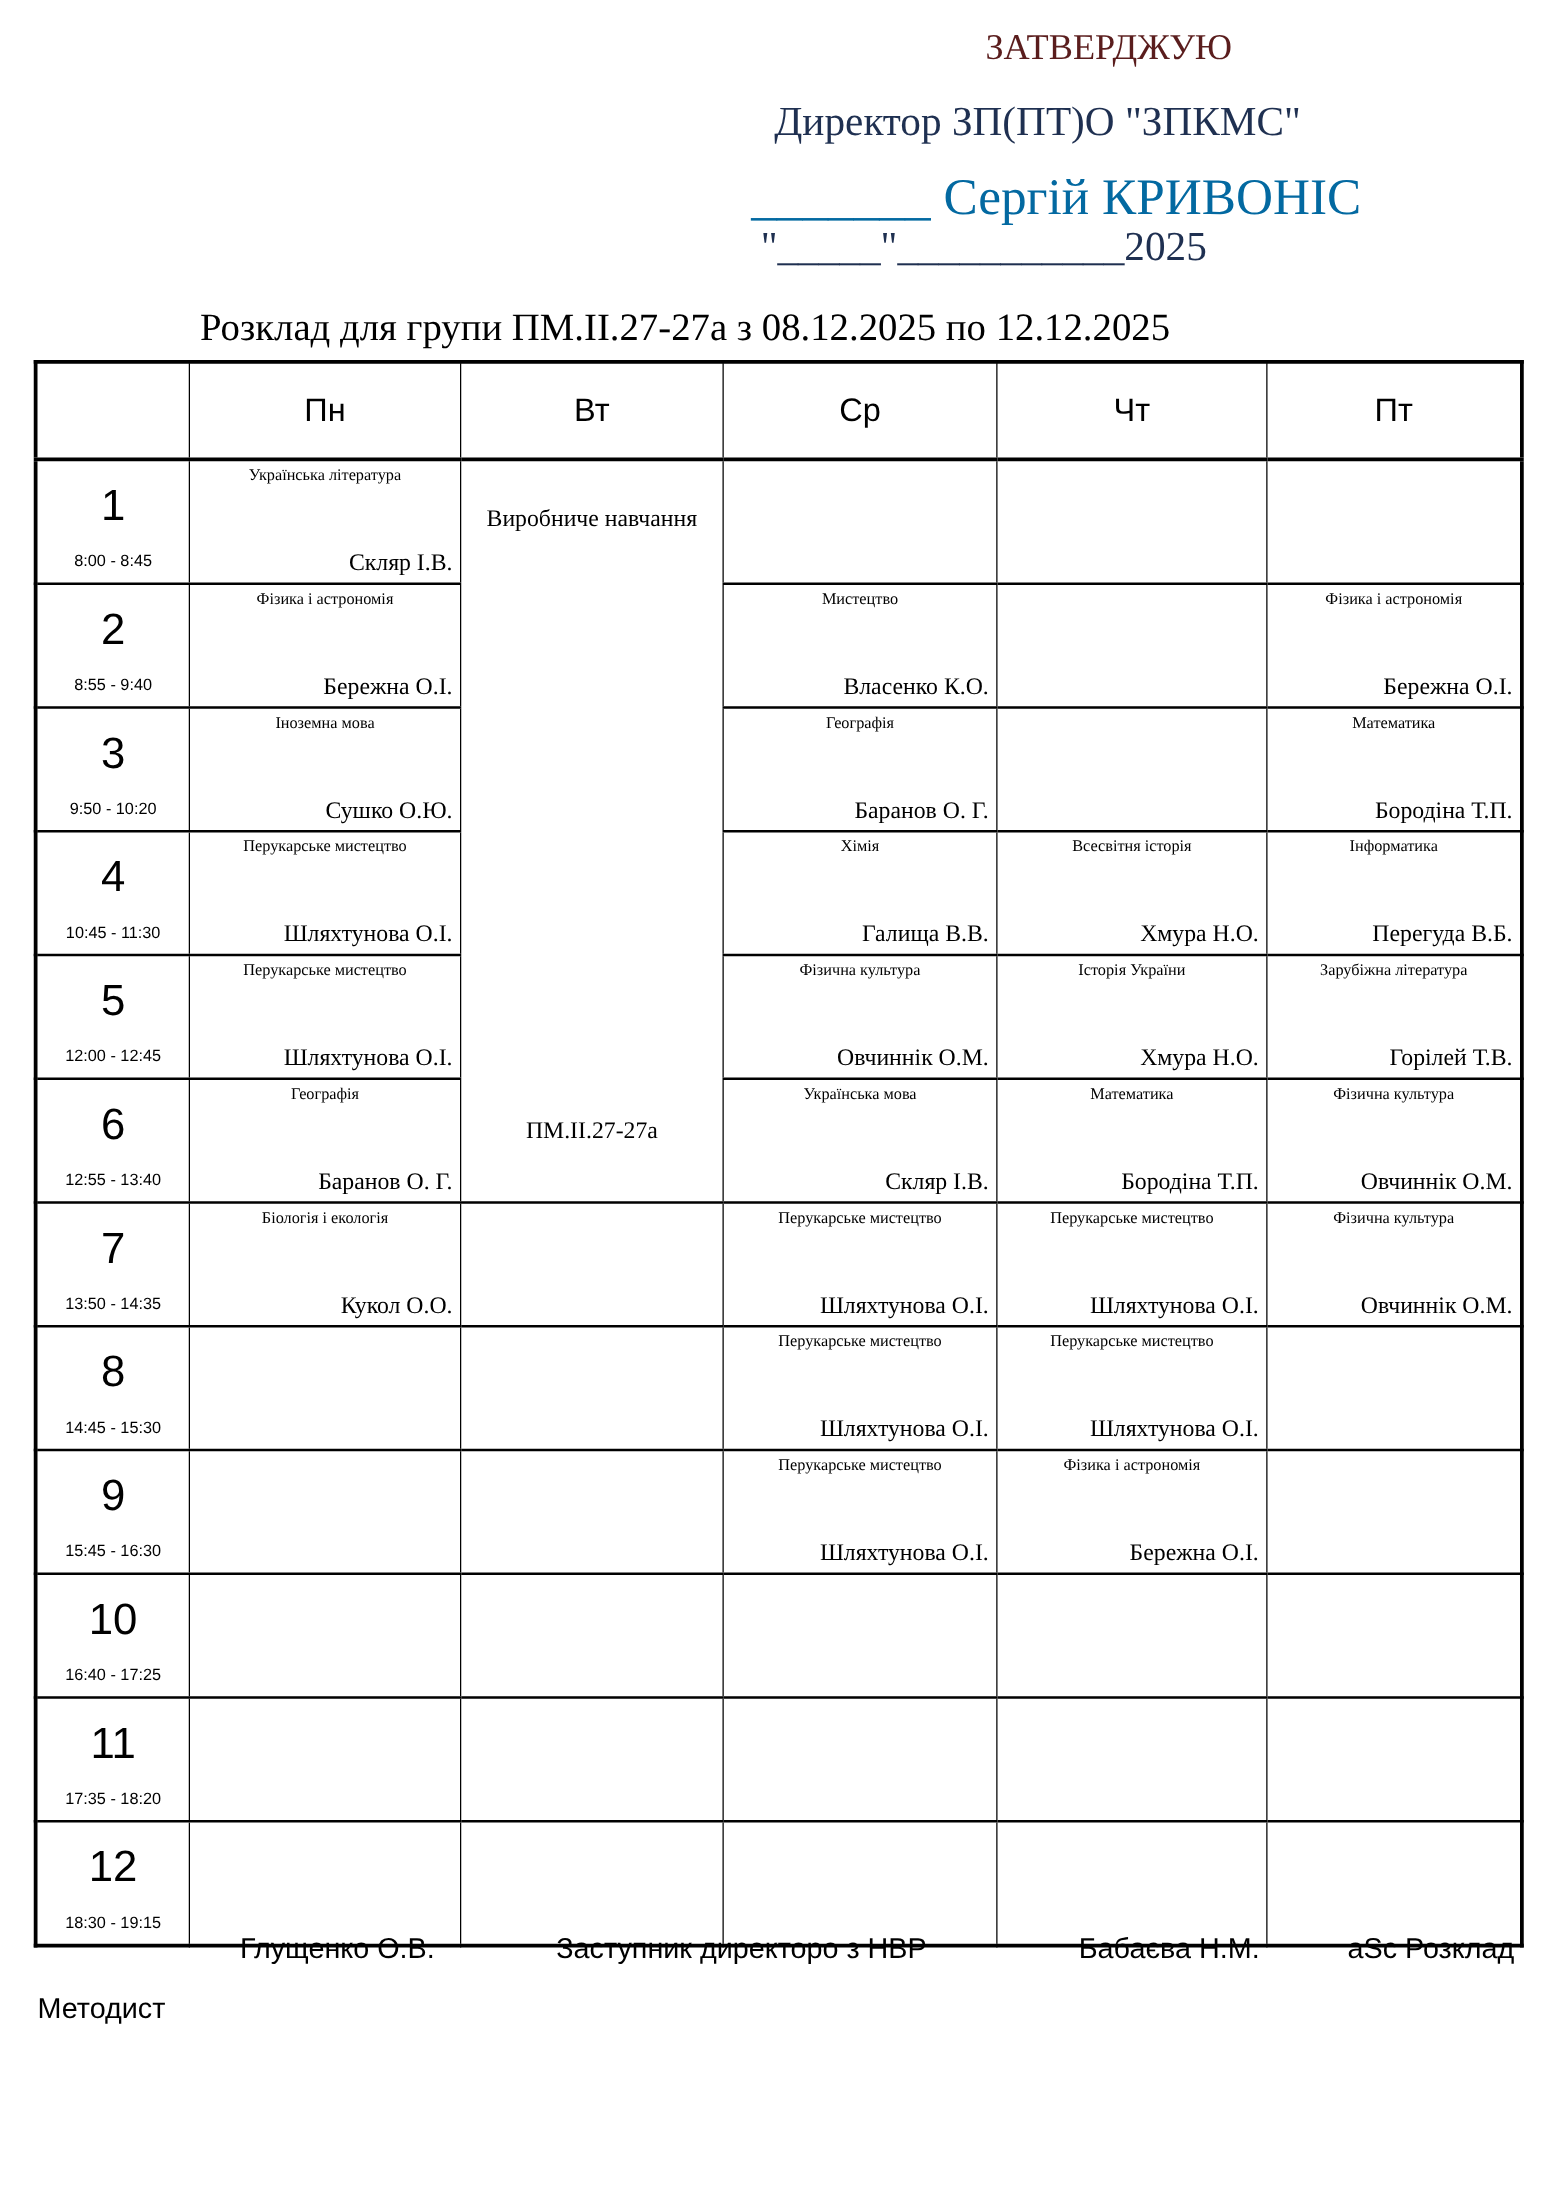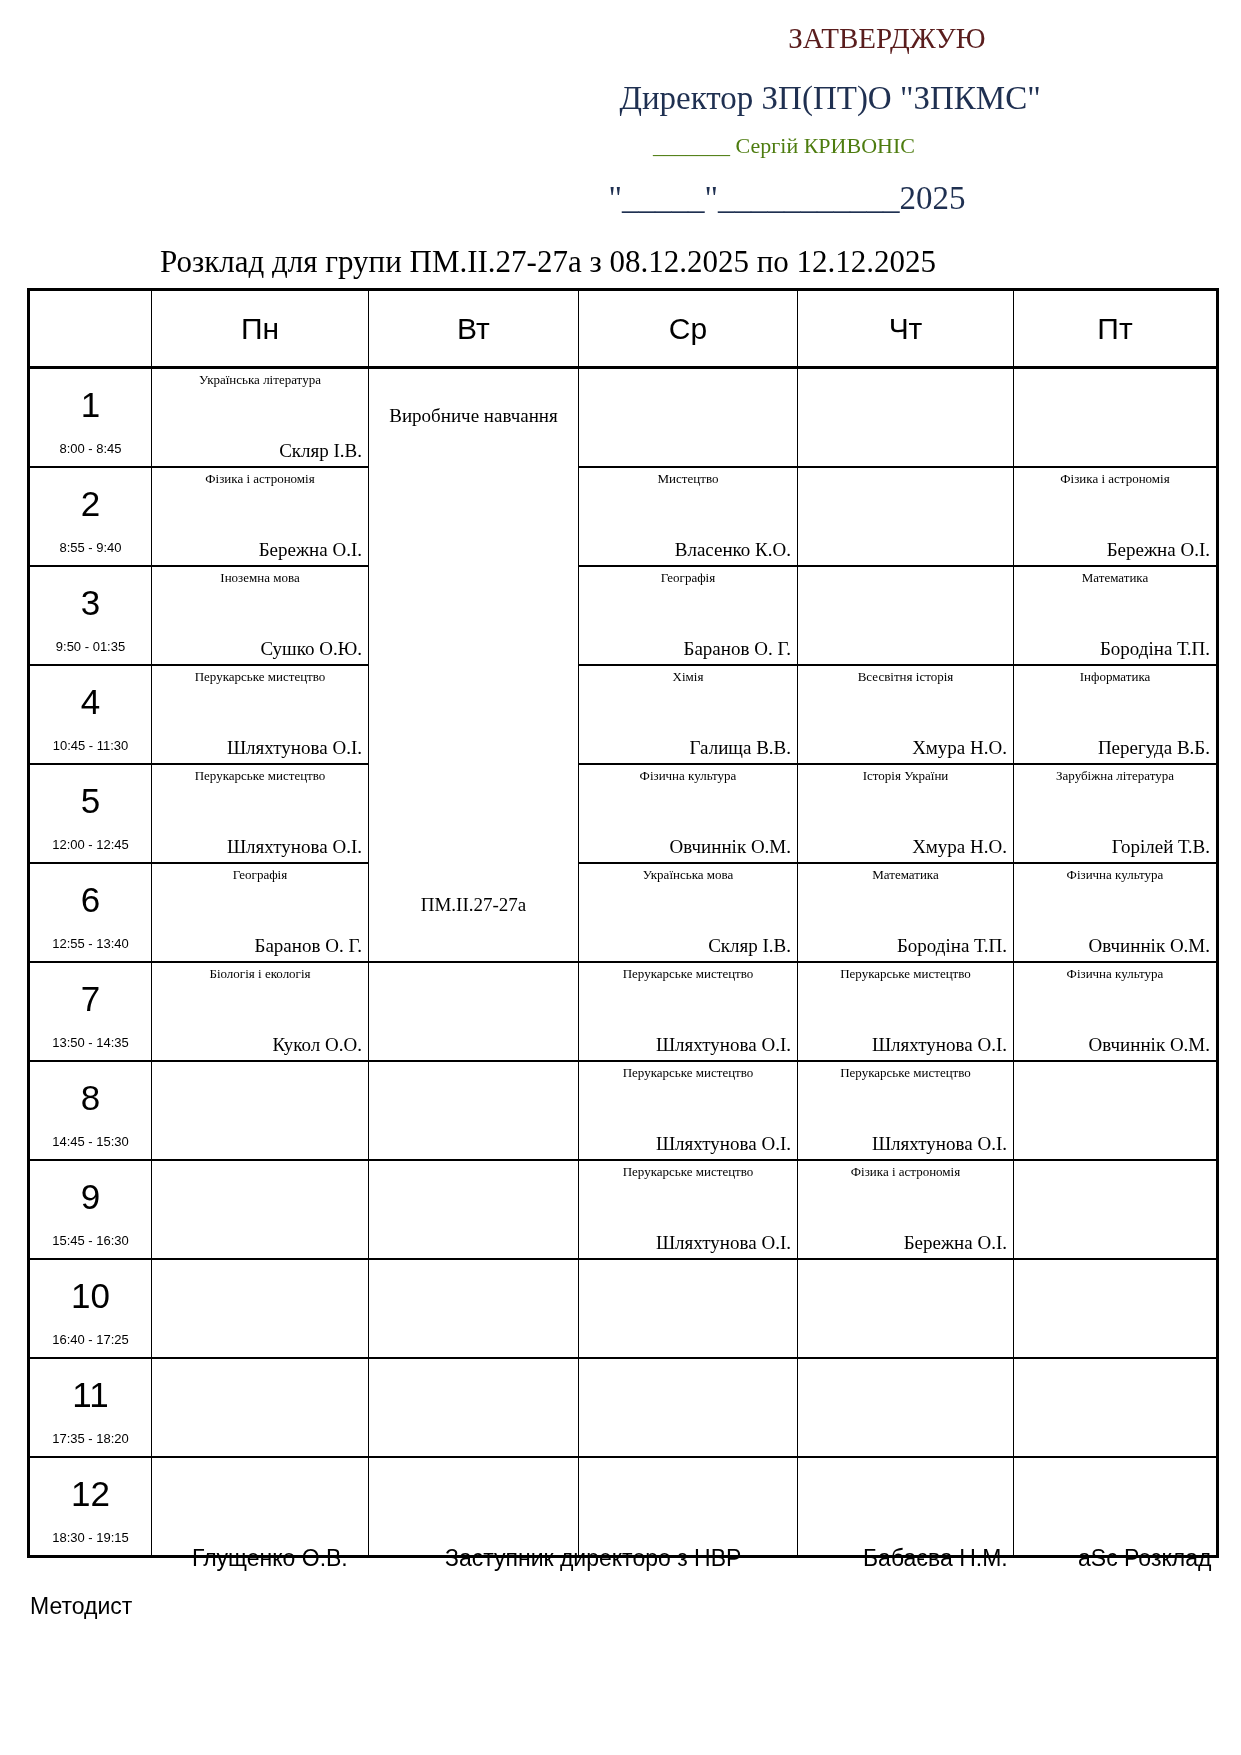--- a/index.html
+++ b/index.html
@@ -5,38 +5,38 @@
   html,body{margin:0;padding:0;background:#ffffff;}
   body{
     width:1241px;height:1755px;position:relative;
     font-family:"Liberation Serif","DejaVu Serif",serif;
     color:#000;
   }
   .abs{position:absolute;white-space:nowrap;}
   .centered{transform:translateX(-50%);}
   .approve{top:22px;left:887px;font-size:29px;color:#5a1d1d;}
   .director{top:80px;left:830px;font-size:33px;color:#1f3051;}
-  .sig{top:133px;left:784px;font-size:22px;color:#4d7c0f;}
+  .sig{top:133px;left:845px;font-size:41px;color:#0369a1;}
   .dateline{top:180px;left:787px;font-size:33px;color:#1f3051;}
   .title{top:244px;left:548px;font-size:31px;color:#000000;font-family:Liberation Serif, serif;}
 
   table.sched{
     position:absolute;left:27px;top:288px;
     width:1189px;border-collapse:collapse;table-layout:fixed;
     border:3px solid #000;
   }
   table.sched th, table.sched td{
     border:1px solid #000;
     border-top-width:2px;border-bottom-width:2px;
     padding:0;vertical-align:top;
   }
   table.sched th{
     height:75px;vertical-align:middle;
     font-family:"Liberation Sans","DejaVu Sans",sans-serif;
-    font-size:30px;font-weight:normal;
+    font-size:26px;font-weight:normal;
     border-bottom-width:3px;
   }
   table.sched td{height:97px;}
   td.pcol, th.pcol{border-right-width:3px;}
   .pwrap{
     height:97px;box-sizing:border-box;
     display:flex;flex-direction:column;align-items:center;
     font-family:"Liberation Sans","DejaVu Sans",sans-serif;
   }
   .pnum{flex:1;display:flex;align-items:center;font-size:35px;}
@@ -160,21 +160,21 @@
             <div class="subj">Фізика і астрономія</div>
             <div class="teach">Бережна О.І.</div>
           </div>
         </td>
   </tr>
 
   <tr>
     <td class="pcol">
           <div class="pwrap">
             <div class="pnum">3</div>
-            <div class="ptime">9:50 - 01:35</div>
+            <div class="ptime">9:50 - 10:20</div>
           </div>
         </td>
     <td>
           <div class="lwrap">
             <div class="subj">Іноземна мова</div>
             <div class="teach">Сушко О.Ю.</div>
           </div>
         </td>
     <td>
           <div class="lwrap">

